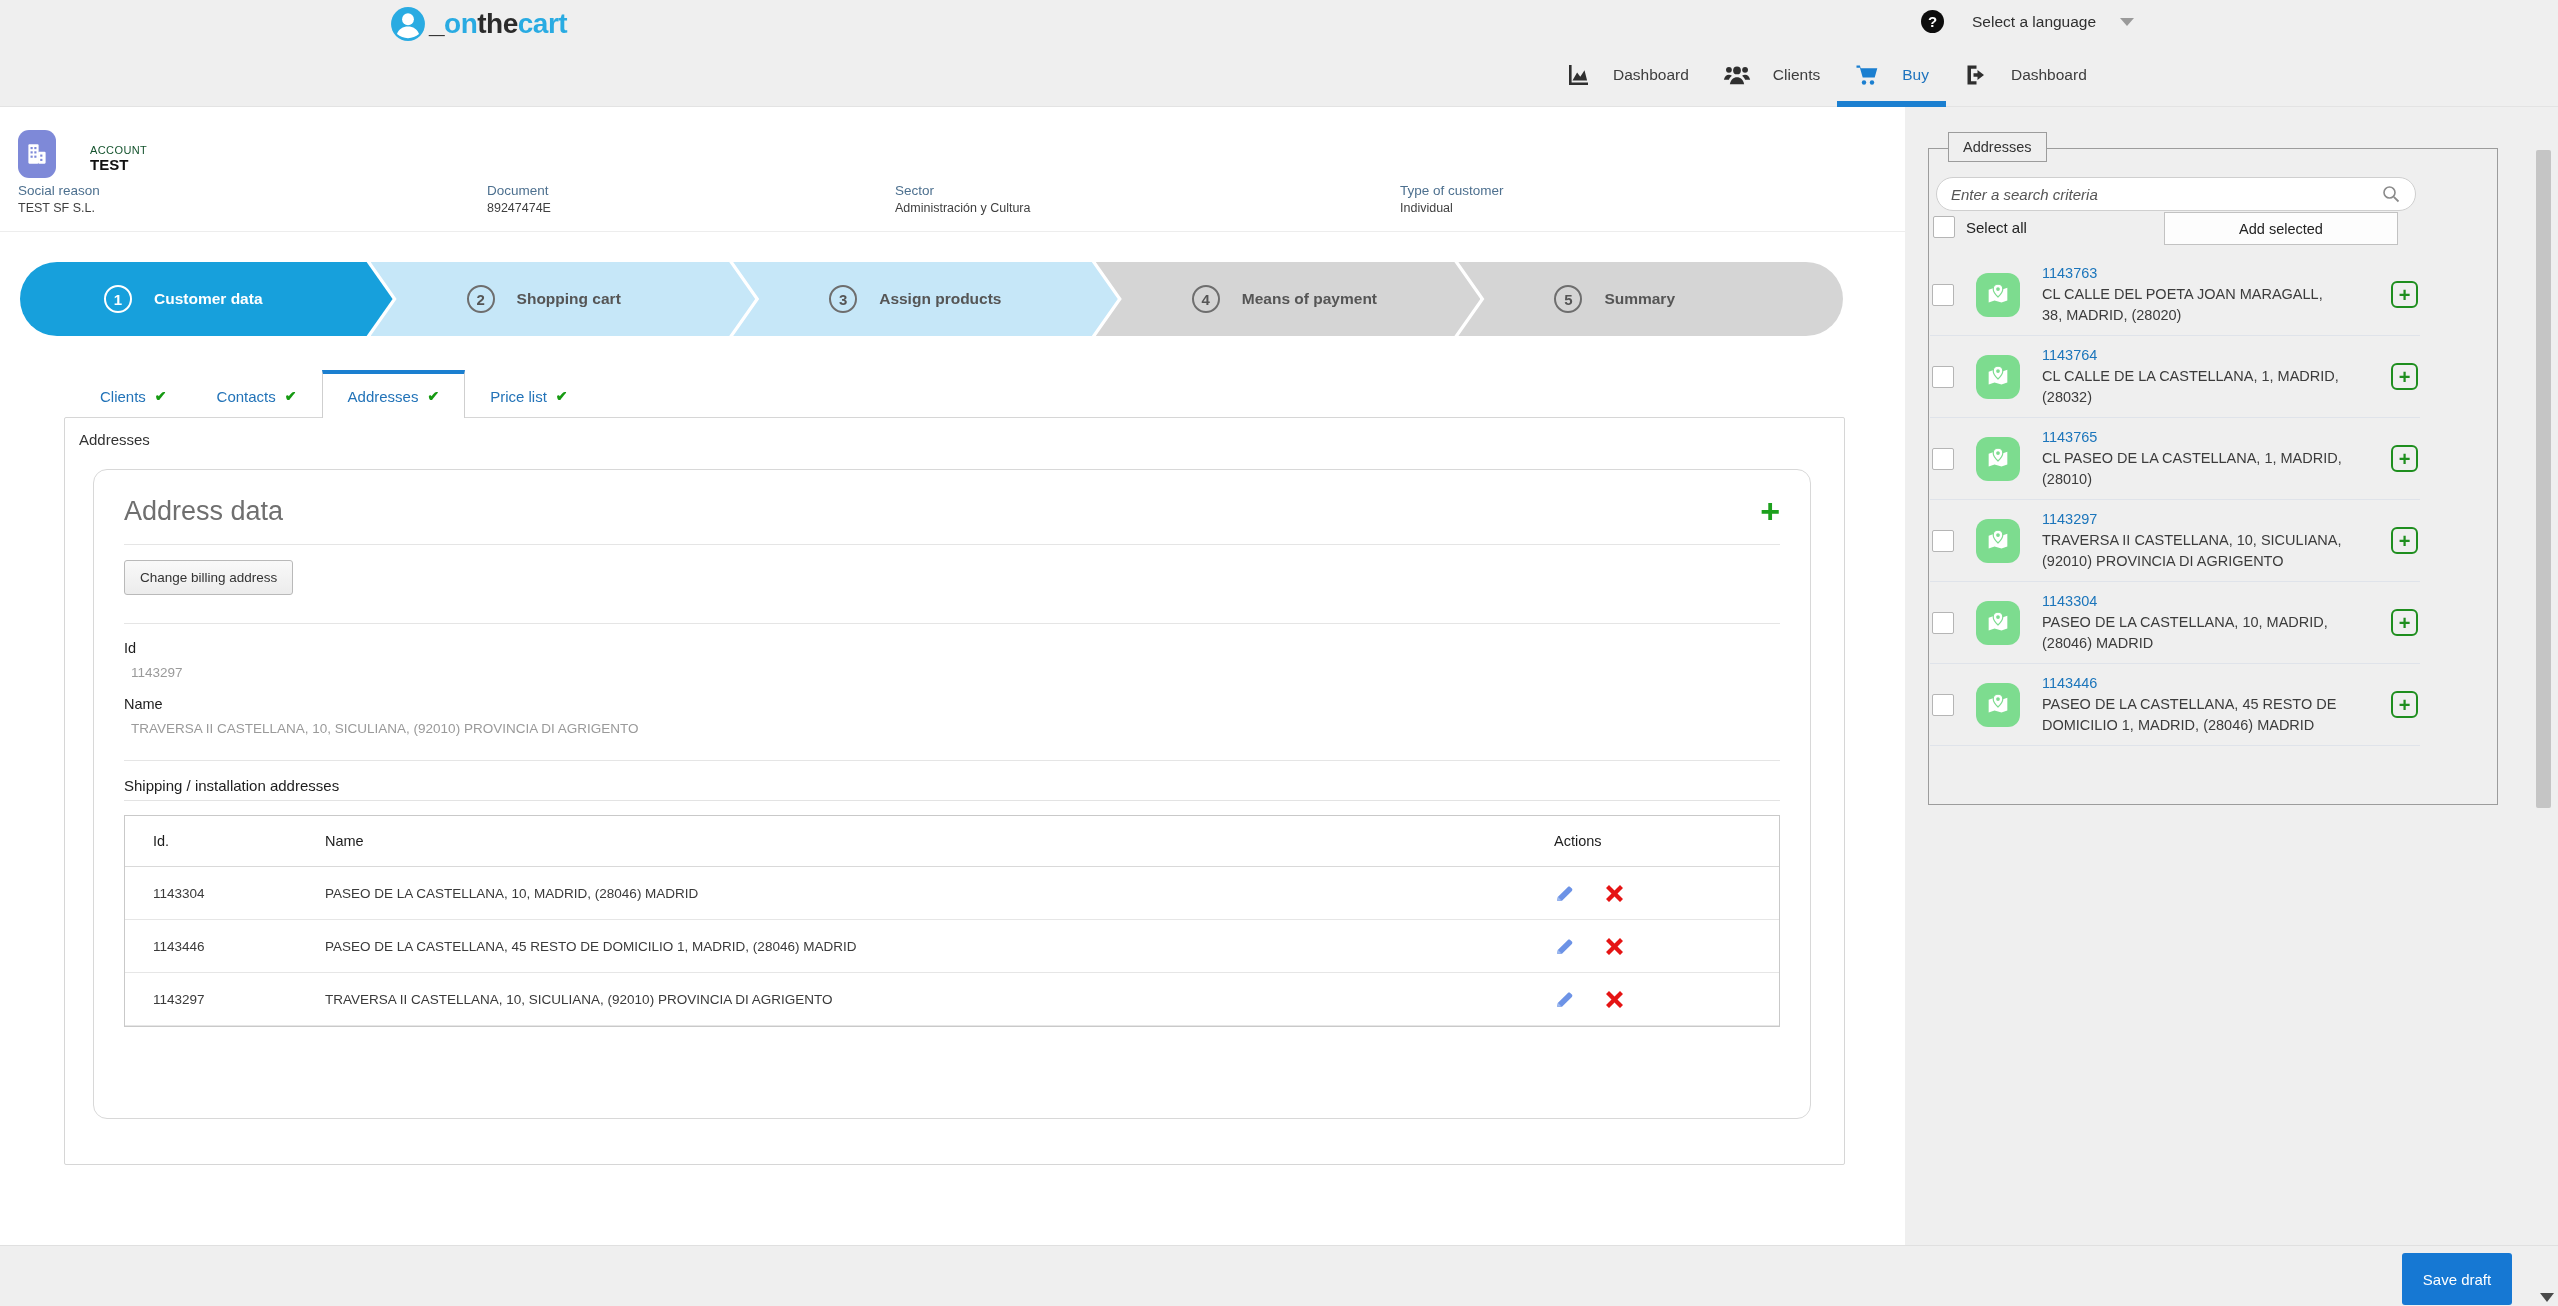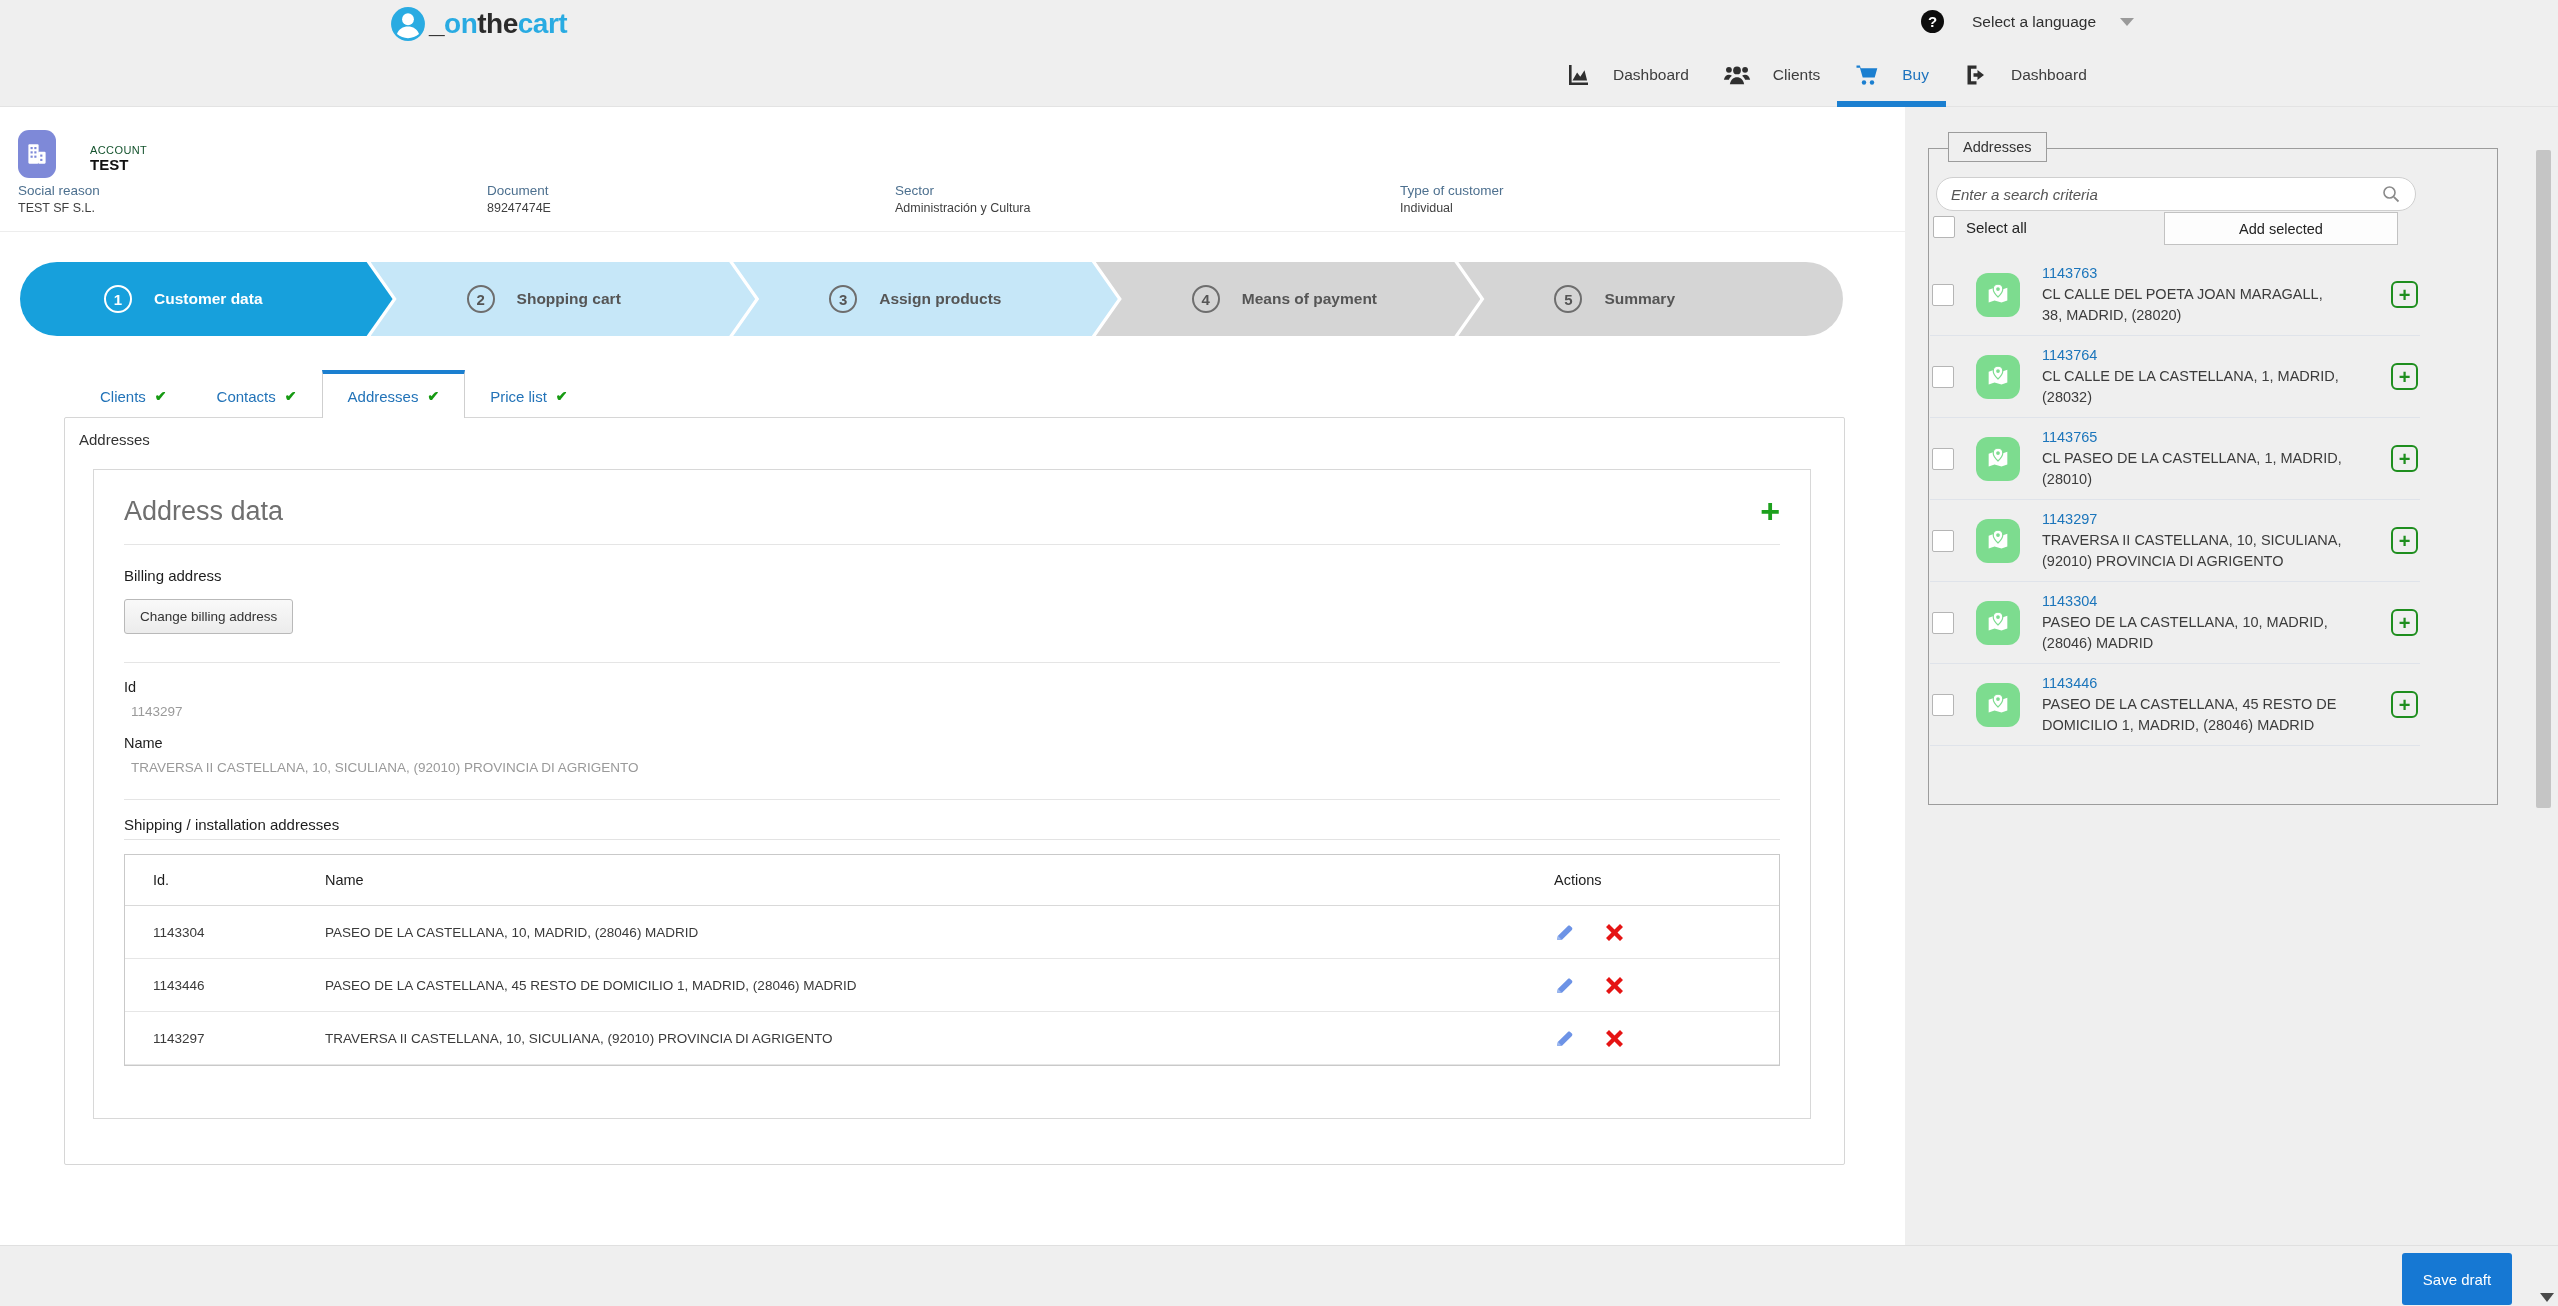--- a/index.html
+++ b/index.html
@@ -45,21 +45,21 @@
   .step.active .step-num { border-color:#fff; color:#fff; }
   .step-label { margin-left:22px; font-size:15.5px; font-weight:bold; }
   
   .tabs { position:absolute; left:75px; top:374px; display:flex; z-index:3; }
   .tab { height:44px; display:flex; align-items:center; gap:9px; padding:0 25px; font-size:15px; color:#2273b8; cursor:pointer; }
   .tab.active { height:48px; margin-top:-4px; background:#fff; border:1px solid #cfcfcf; border-bottom:none; border-top:4px solid #1b7fd0; margin-bottom:-1px; }
   .tab-check { color:#169a12; font-weight:bold; font-size:14px; }
   
   .outer-panel { position:absolute; left:64px; top:417px; width:1781px; height:748px; background:#fff; border:1px solid #d6d6d6; border-radius:2px; z-index:2; }
   .outer-label { padding:13px 0 0 14px; font-size:15px; color:#333; }
-  .inner-panel { position:absolute; left:28px; top:51px; width:1718px; height:650px; border:1px solid #d8d8d8; border-radius:0; padding:0 30px; }
+  .inner-panel { position:absolute; left:28px; top:51px; width:1718px; height:650px; border:1px solid #d8d8d8; border-radius:14px; padding:0 30px; }
   .title-row { margin-top:24px; display:flex; justify-content:space-between; align-items:center; }
   .panel-title { font-size:27px; color:#6f6f6f; font-weight:normal; }
   .plus-big { font-size:34px; font-weight:bold; color:#1da01d; line-height:1; cursor:pointer; }
   .hr { height:1px; background:#e5e5e5; }
   .hr1 { margin-top:16px; } .hr2 { margin-top:28px; } .hr3 { margin-top:24px; }
   .billing-label { margin-top:22px; font-size:15px; color:#1d1d1d; }
   .btn-change { margin-top:15px; display:inline-block; background:linear-gradient(#f9f9f9,#ececec); border:1px solid #b9b9b9; border-radius:3px; padding:9px 15px; font-size:13.5px; color:#333; cursor:pointer; }
   .f-label { margin-top:16px; font-size:14.5px; color:#1d1d1d; }
   .f-value { margin-top:9px; padding-left:7px; font-size:13.5px; color:#9a9a9a; }
   .ship-label { margin-top:16px; padding-bottom:6px; font-size:15px; color:#1d1d1d; border-bottom:1px solid #e3e3e3; }
@@ -234,21 +234,20 @@
 <div class="outer-panel">
   <div class="outer-label">Addresses</div>
 
   <div class="inner-panel">
     <div class="title-row">
       <span class="panel-title">Address data</span>
       <span class="plus-big">+</span>
     </div>
     <div class="hr hr1"></div>
 
-    <div class="billing-label">Billing address</div>
     <div class="btn-change">Change billing address</div>
     <div class="hr hr2"></div>
 
     <div class="f-label">Id</div>
     <div class="f-value">1143297</div>
     <div class="f-label">Name</div>
     <div class="f-value">TRAVERSA II CASTELLANA, 10, SICULIANA, (92010) PROVINCIA DI AGRIGENTO</div>
     <div class="hr hr3"></div>
 
     <div class="ship-label">Shipping / installation addresses</div>

